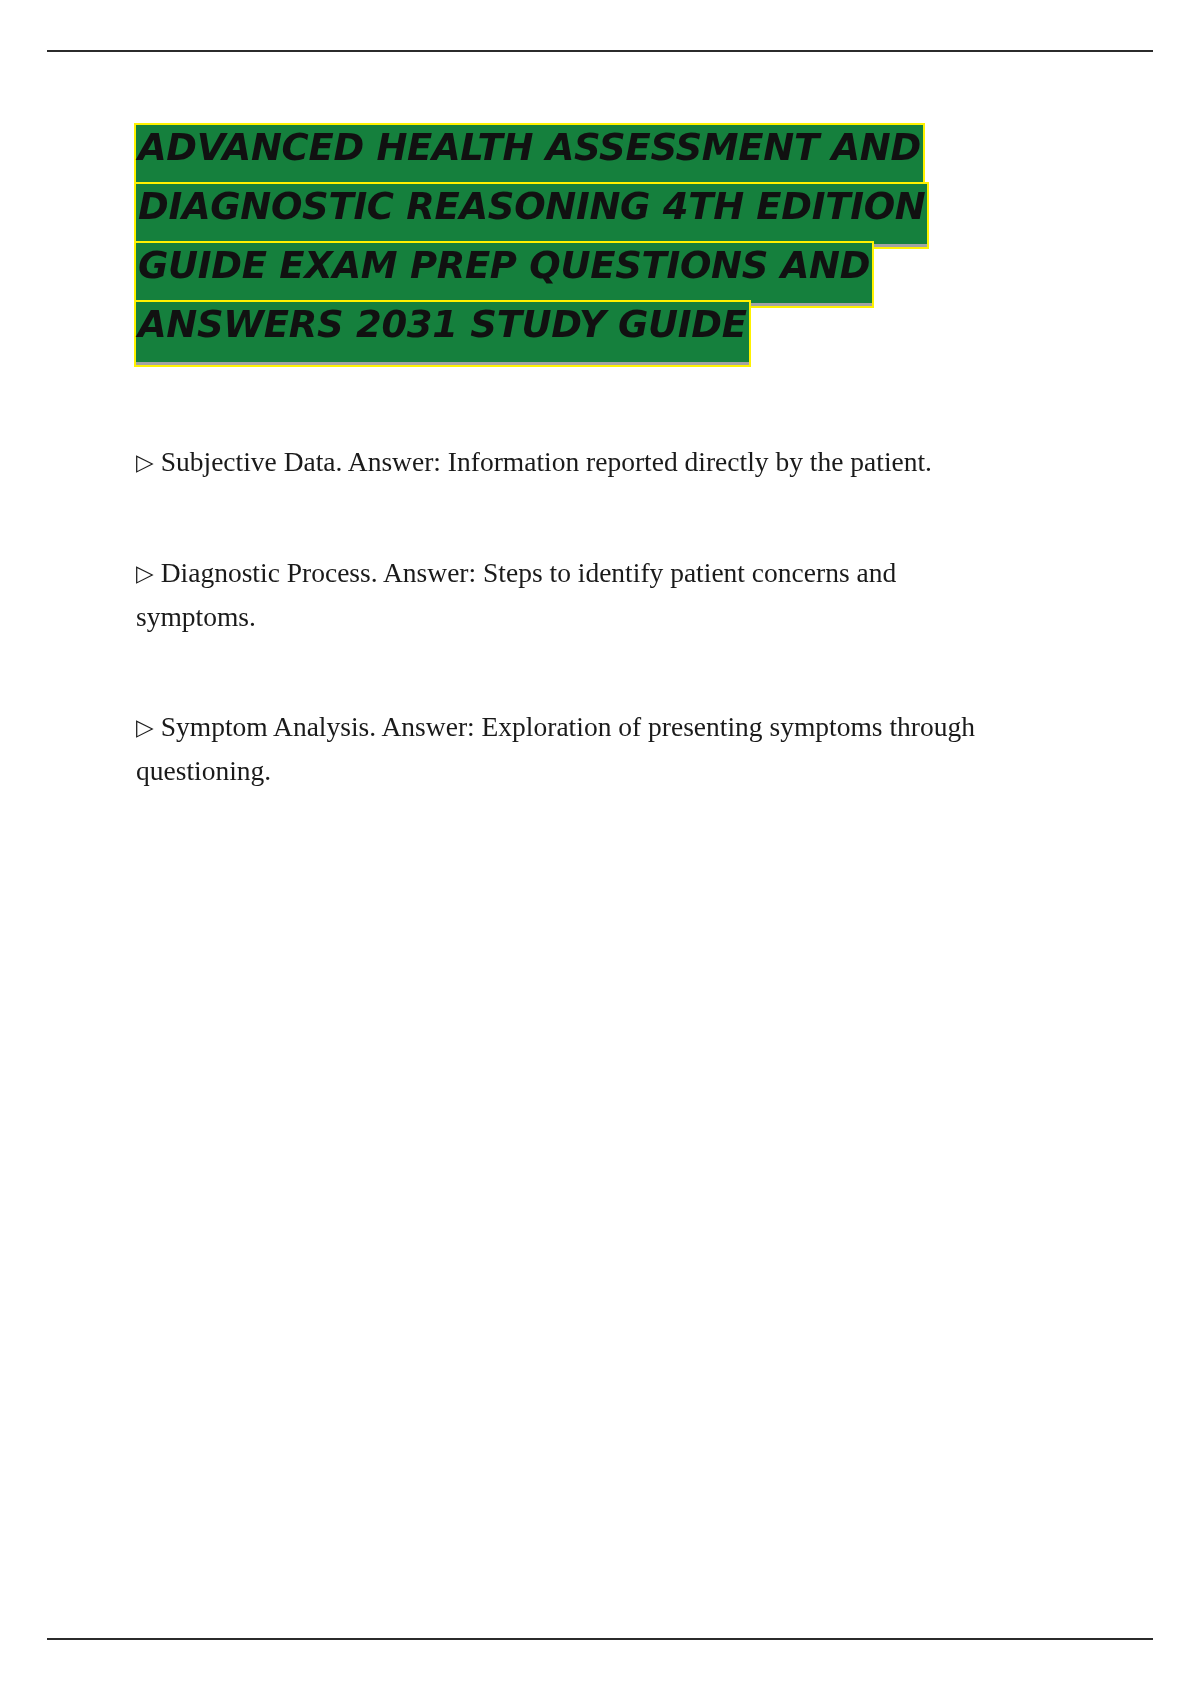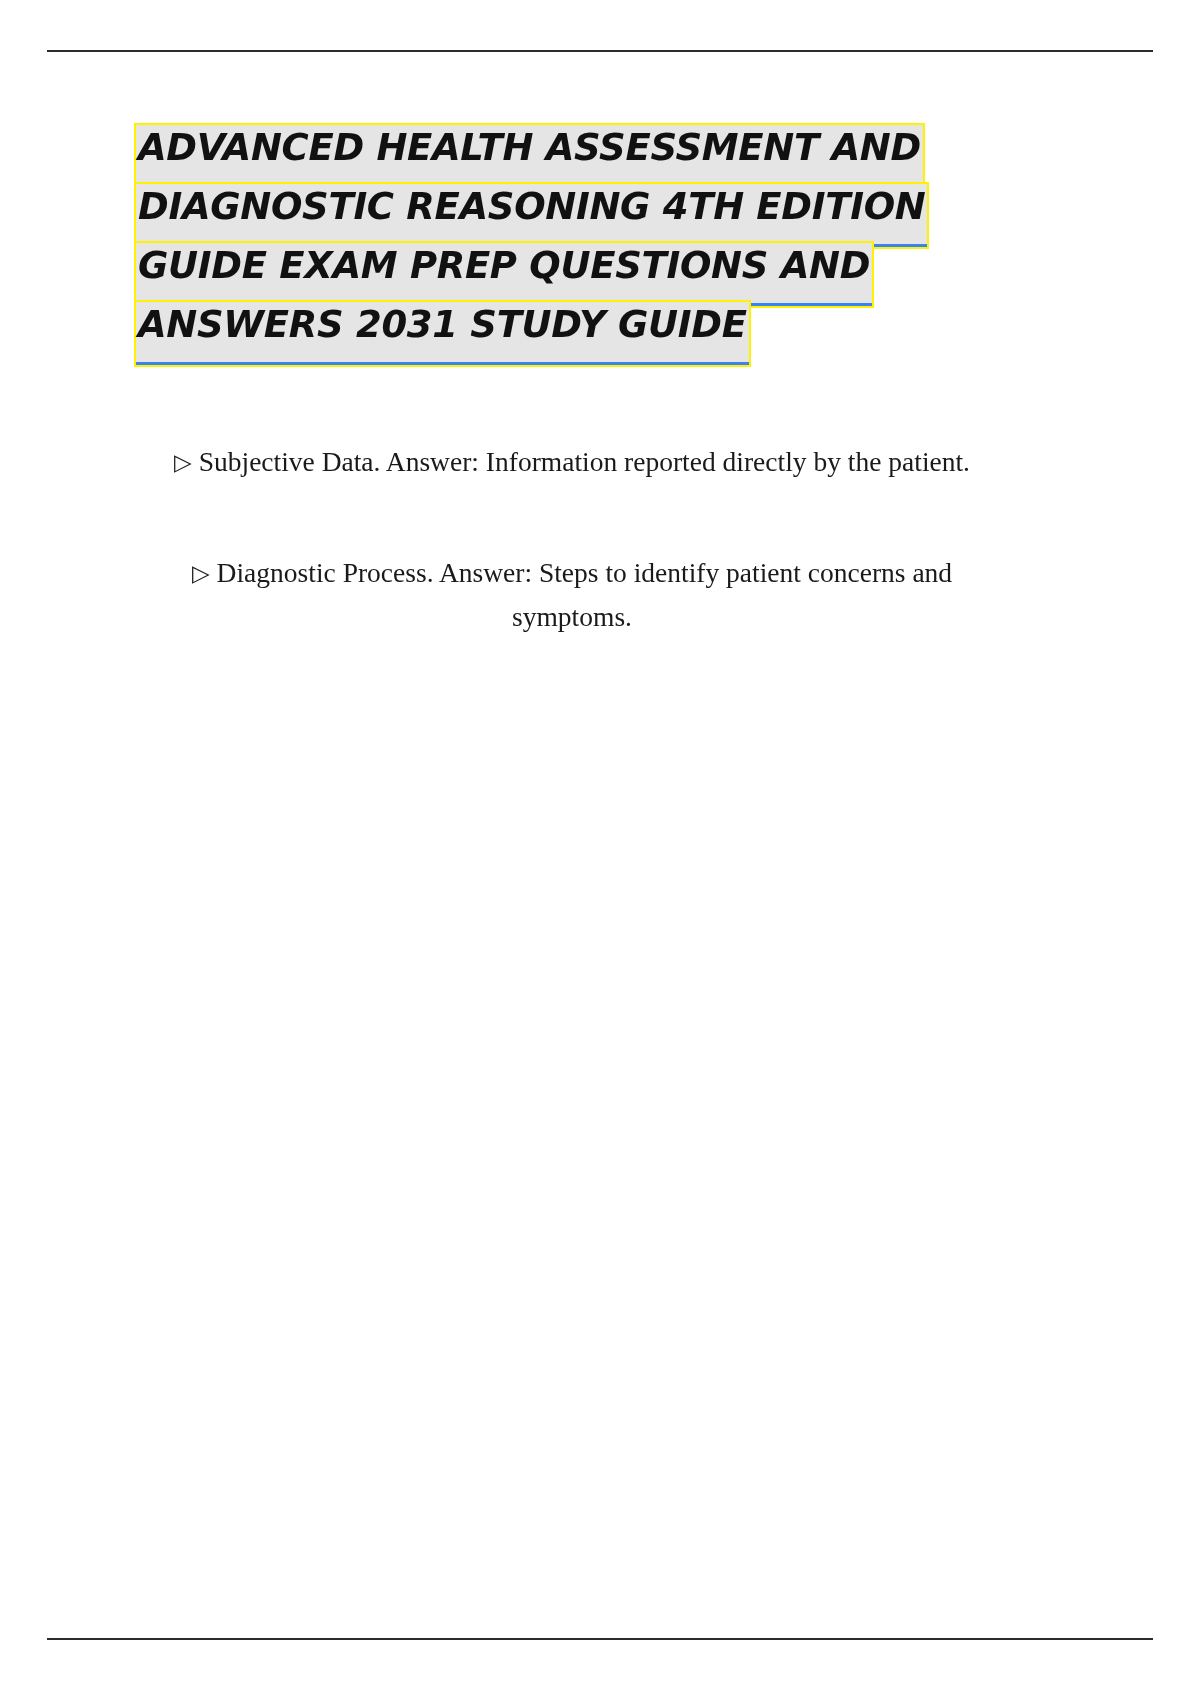--- a/index.html
+++ b/index.html
@@ -47,41 +47,41 @@
     font-style: italic;
     font-size: 37px;
     line-height: 59px;
     letter-spacing: -0.3px;
     color: #111111;
   }
   .doc-title .tline {
     display: block;
   }
   .doc-title .mark {
-    background: #e5e5e5;
+    background: #15803d;
     box-shadow: 0 0 0 2px #fff200;
-    border-bottom: 3px solid #3b82f6;
+    border-bottom: 3px solid #a3a3a3;
     padding: 1px 2px 16px 2px;
     -webkit-box-decoration-break: clone;
     box-decoration-break: clone;
   }
 
   
   .qa-list {
     margin: 0;
     padding: 0;
     list-style: none;
     margin-top: 86px;
   }
   .qa-item {
     display: block;
     font-size: 27.5px;
     line-height: 43px;
     margin: 0 0 67px 0;
-    text-align: center;
+    text-align: left;
     color: #1a1a1a;
     text-indent: 0;
   }
   .qa-item:last-child { margin-bottom: 0; }
 
   .bullet {
     font-family: "DejaVu Sans", "Liberation Sans", sans-serif;
     font-size: 23px;
     line-height: 43px;
     vertical-align: 1px;
@@ -106,19 +106,22 @@
       <span class="tline"><span class="mark">ANSWERS 2031 STUDY GUIDE</span></span>
     </h1>
 
     <ul class="qa-list">
       <li class="qa-item">
         <span class="bullet">▷</span><span class="qa-text">Subjective Data. Answer: Information reported directly by the patient.</span>
       </li>
       <li class="qa-item">
         <span class="bullet">▷</span><span class="qa-text">Diagnostic Process. Answer: Steps to identify patient concerns and symptoms.</span>
       </li>
+      <li class="qa-item">
+        <span class="bullet">▷</span><span class="qa-text">Symptom Analysis. Answer: Exploration of presenting symptoms through questioning.</span>
+      </li>
     </ul>
 
   </div>
 
   <div class="rule rule-bottom"></div>
 
 </div>
 
 </body></html>

